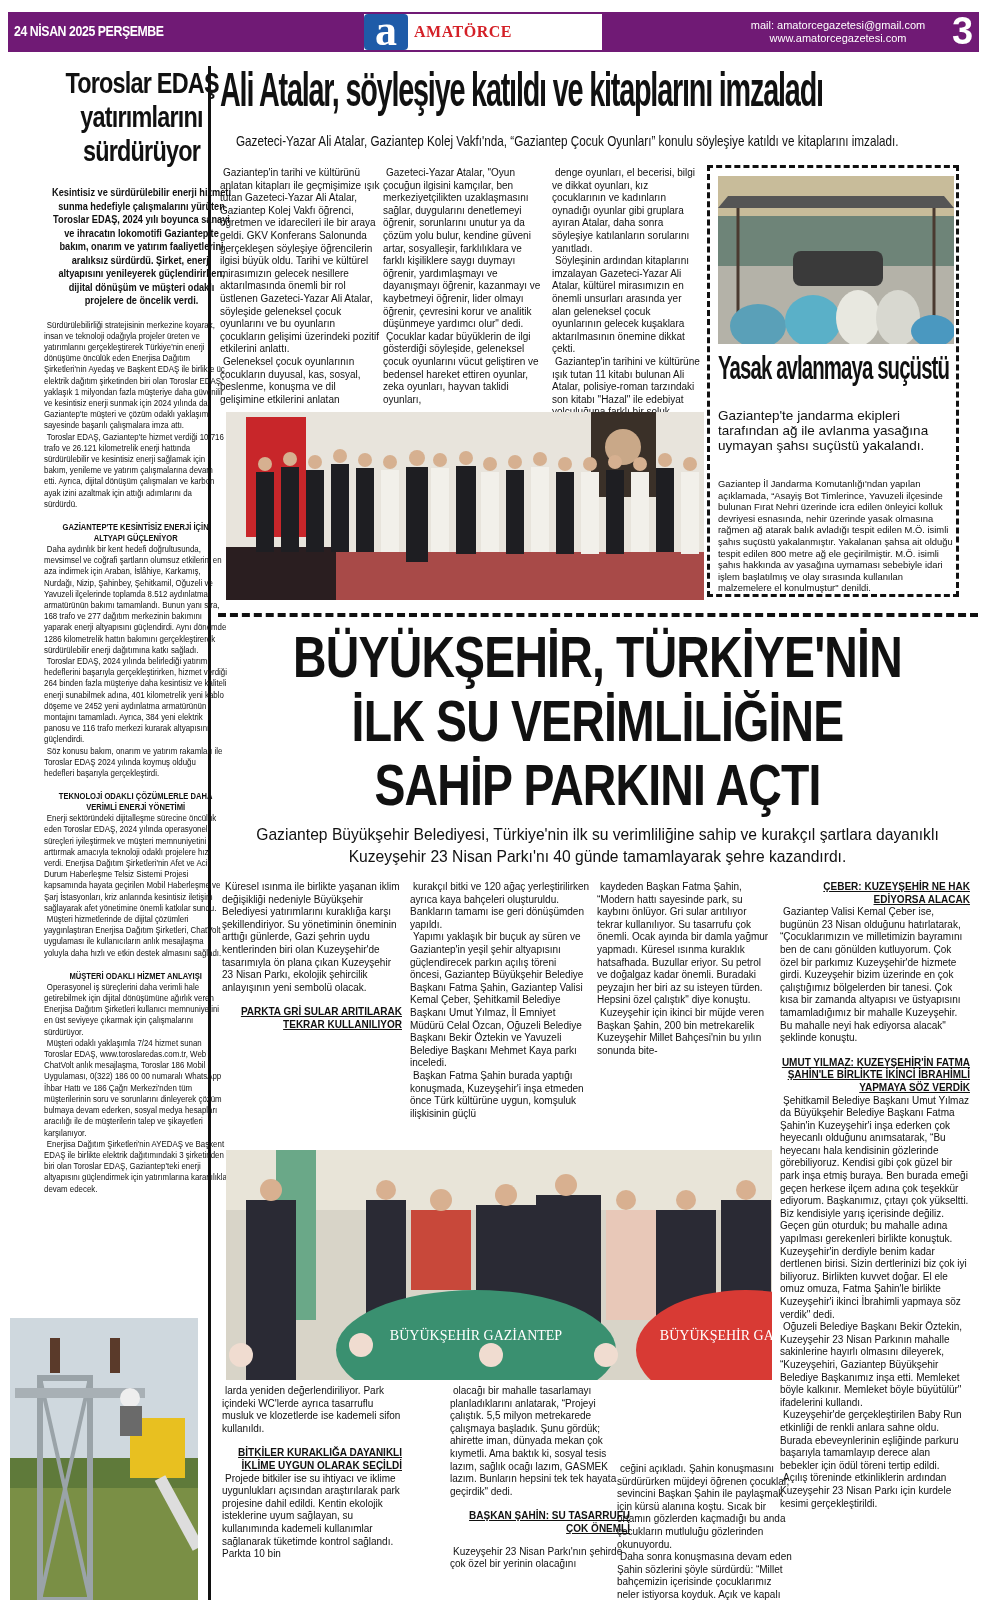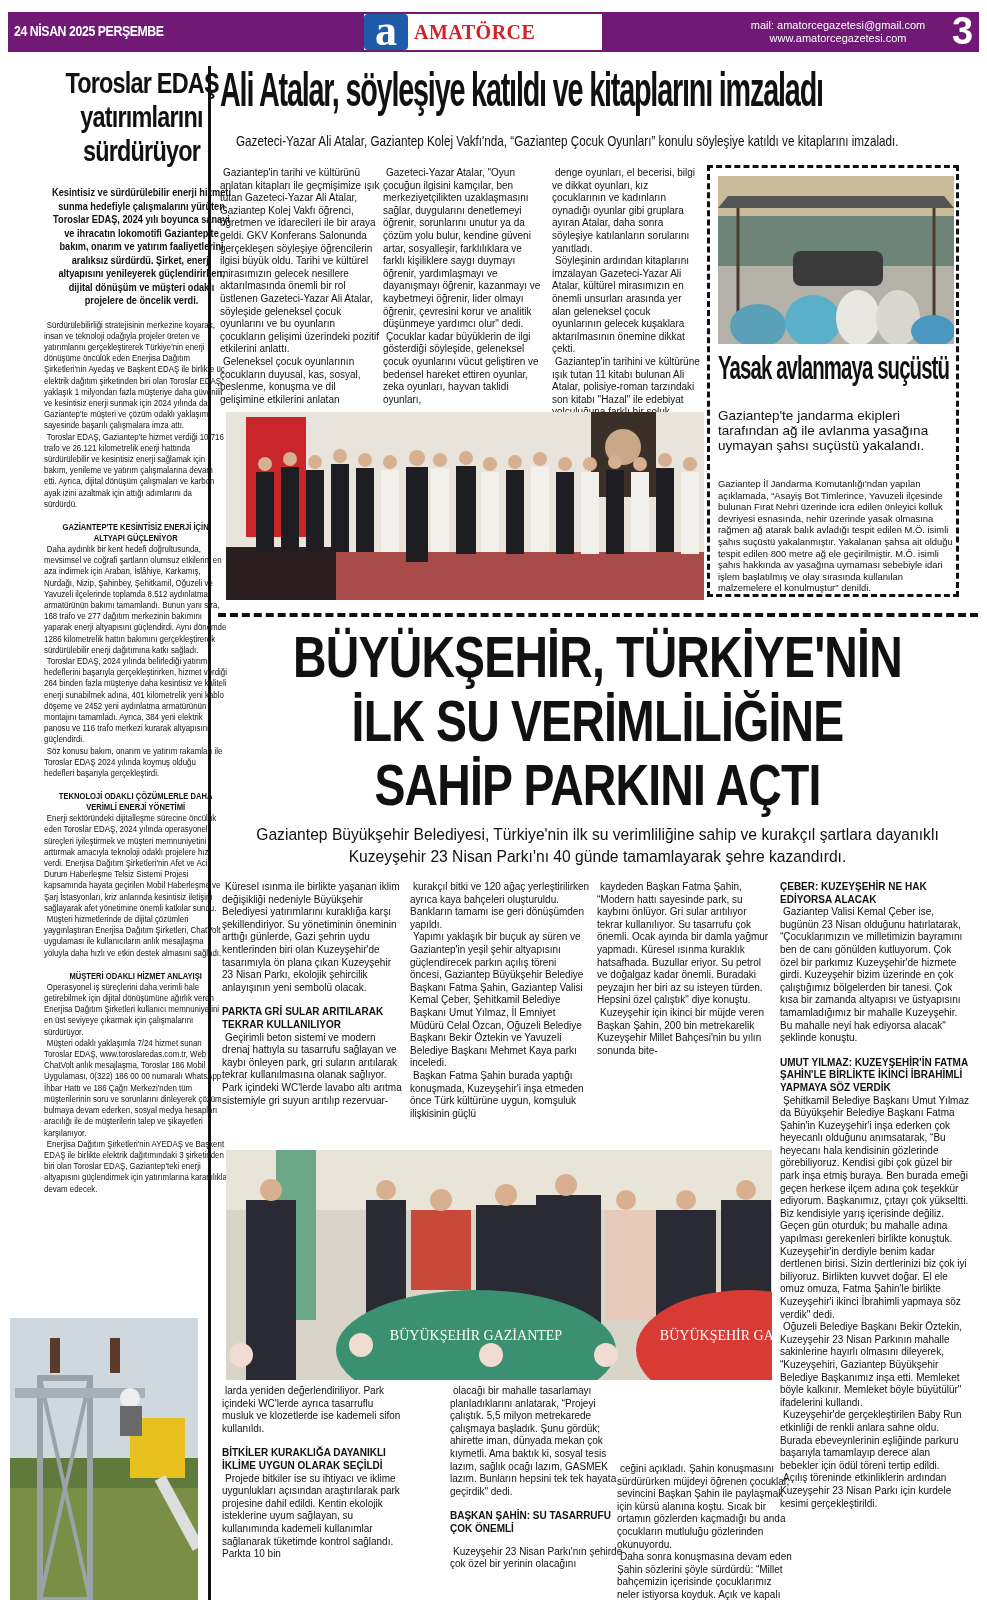--- a/index.html
+++ b/index.html
@@ -3,21 +3,21 @@
 <meta charset="utf-8">
 <style>
   * { box-sizing: border-box; margin: 0; padding: 0; }
   html, body { width: 987px; height: 1600px; background: #fff; overflow: hidden; }
   body { font-family: "Liberation Sans", sans-serif; color: #111; position: relative; }
 
   .masthead { position: absolute; left: 8px; top: 12px; width: 971px; height: 40px; background: #701a75; }
   .mh-date { position: absolute; left: 6px; top: 10px; color: #fff; font-family: "Liberation Sans", sans-serif; font-weight: bold; font-size: 15px; letter-spacing: -0.5px; transform: scaleX(0.82); transform-origin: left; }
   .mh-logo { position: absolute; left: 356px; top: 2px; width: 238px; height: 36px; background: #fff; display: flex; align-items: center; }
   .mh-logo .a { width: 44px; height: 36px; background: #1e5ba8; color: #fff; font-family: "Liberation Serif", serif; font-size: 44px; font-weight: bold; line-height: 34px; text-align: center; border-radius: 4px; }
-  .mh-logo .name { font-family: "Liberation Serif", serif; font-weight: bold; color: #d42027; font-size: 20px; margin-left: 6px; letter-spacing: 0.5px; }
+  .mh-logo .name { font-family: "Liberation Serif", serif; font-weight: bold; color: #d42027; font-size: 16px; margin-left: 6px; letter-spacing: 0.5px; }
   .mh-contact { position: absolute; left: 720px; top: 7px; width: 220px; color: #fff; font-size: 11px; text-align: center; line-height: 13px; }
   .mh-page { position: absolute; left: 944px; top: -2px; color: #fff; font-weight: bold; font-size: 38px; font-family: "Liberation Sans", sans-serif; }
 
   .left-col { position: absolute; left: 8px; top: 66px; width: 195px; margin-left: 36px; }
   .vrule { position: absolute; left: 208px; top: 66px; width: 3px; height: 1534px; background: #111; }
   .left-title { font-family: "Liberation Sans", sans-serif; font-weight: bold; font-size: 30px; line-height: 34px; text-align: center; letter-spacing: -1px; transform: scaleX(0.78); transform-origin: center; white-space: nowrap; }
   .left-lead { font-size: 10px; line-height: 13.5px; text-align: center; margin-top: 18px; font-weight: bold; transform: scaleX(0.92); }
   .body-sm { font-size: 8.4px; line-height: 11.2px; text-align: left; transform: scaleX(0.94); transform-origin: left; }
   .body-sm p { text-indent: 3px; }
   .sub-sm { font-size: 8.6px; line-height: 11px; text-align: center; font-weight: bold; margin-top: 12px; transform: scaleX(0.94); }
@@ -32,21 +32,21 @@
 
   .sidebox { position: absolute; left: 707px; top: 165px; width: 252px; height: 432px; border: 3px dashed #111; }
   .sb-head { position: absolute; left: 8px; top: 180px; font-weight: bold; font-size: 34px; letter-spacing: -1.5px; white-space: nowrap; transform: scaleX(0.6); transform-origin: left; }
   .sb-deck { position: absolute; left: 8px; top: 240px; width: 236px; font-size: 13.5px; line-height: 15px; }
   .sb-body { position: absolute; left: 8px; top: 310px; width: 238px; font-size: 9.4px; line-height: 11.6px; }
 
   .dashline { position: absolute; left: 218px; top: 613px; width: 760px; border-top: 4px dashed #111; }
   .big-head { position: absolute; left: 215px; top: 625px; width: 765px; text-align: center; font-weight: bold; font-size: 58px; line-height: 64px; letter-spacing: -1px; transform: scaleX(0.8); transform-origin: center; }
   .big-deck { position: absolute; left: 215px; top: 824px; width: 765px; text-align: center; font-size: 17px; line-height: 22px; transform: scaleX(0.92); }
 
-  .sub { font-weight: bold; text-align: left; margin-top: 12px; }
+  .sub { font-weight: bold; text-align: right; margin-top: 12px; text-decoration: underline; }
 </style>
 </head>
 <body>
 
 <div class="masthead">
   <div class="mh-date">24 NİSAN 2025 PERŞEMBE</div>
   <div class="mh-logo">
     <div class="a">a</div>
     <div class="name">AMATÖRCE</div>
   </div>
@@ -196,21 +196,20 @@
 <div class="big-head">
   <div>BÜYÜKŞEHİR, TÜRKİYE'NİN</div>
   <div>İLK SU VERİMLİLİĞİNE</div>
   <div>SAHİP PARKINI AÇTI</div>
 </div>
 <div class="big-deck">Gaziantep Büyükşehir Belediyesi, Türkiye'nin ilk su verimliliğine sahip ve kurakçıl şartlara dayanıklı Kuzeyşehir 23 Nisan Parkı'nı 40 günde tamamlayarak şehre kazandırdı.</div>
 
 <div class="col" style="left:222px; top:881px; width:180px;">
   <p>Küresel ısınma ile birlikte yaşanan iklim değişikliği nedeniyle Büyükşehir Belediyesi yatırımlarını kuraklığa karşı şekillendiriyor. Su yönetiminin öneminin arttığı günlerde, Gazi şehrin uydu kentlerinden biri olan Kuzeyşehir'de tasarımıyla ön plana çıkan Kuzeyşehir 23 Nisan Parkı, ekolojik şehircilik anlayışının yeni sembolü olacak.</p>
   <div class="sub">PARKTA GRİ SULAR ARITILARAK TEKRAR KULLANILIYOR</div>
-  <p>Geçirimli beton sistemi ve modern drenaj hattıyla su tasarrufu sağlayan ve kaybı önleyen park, gri suların arıtılarak tekrar kullanılmasına olanak sağlıyor. Park içindeki WC'lerde lavabo altı arıtma sistemiyle gri suyun arıtılıp rezervuar-</p>
 </div>
 <div class="col" style="left:410px; top:881px; width:180px;">
   <p>kurakçıl bitki ve 120 ağaç yerleştirilirken ayrıca kaya bahçeleri oluşturuldu. Bankların tamamı ise geri dönüşümden yapıldı.</p>
   <p>Yapımı yaklaşık bir buçuk ay süren ve Gaziantep'in yeşil şehir altyapısını güçlendirecek parkın açılış töreni öncesi, Gaziantep Büyükşehir Belediye Başkanı Fatma Şahin, Gaziantep Valisi Kemal Çeber, Şehitkamil Belediye Başkanı Umut Yılmaz, İl Emniyet Müdürü Celal Özcan, Oğuzeli Belediye Başkanı Bekir Öztekin ve Yavuzeli Belediye Başkanı Mehmet Kaya parkı inceledi.</p>
   <p>Başkan Fatma Şahin burada yaptığı konuşmada, Kuzeyşehir'i inşa etmeden önce Türk kültürüne uygun, komşuluk ilişkisinin güçlü</p>
 </div>
 <div class="col" style="left:597px; top:881px; width:175px;">
   <p>kaydeden Başkan Fatma Şahin, “Modern hattı sayesinde park, su kaybını önlüyor. Gri sular arıtılıyor tekrar kullanılıyor. Su tasarrufu çok önemli. Ocak ayında bir damla yağmur yapmadı. Küresel ısınma kuraklık hatsafhada. Buzullar eriyor. Su petrol ve doğalgaz kadar önemli. Buradaki peyzajın her biri az su isteyen türden. Hepsini özel çalıştık" diye konuştu.</p>
   <p>Kuzeyşehir için ikinci bir müjde veren Başkan Şahin, 200 bin metrekarelik Kuzeyşehir Millet Bahçesi'nin bu yılın sonunda bite-</p>
 </div>

